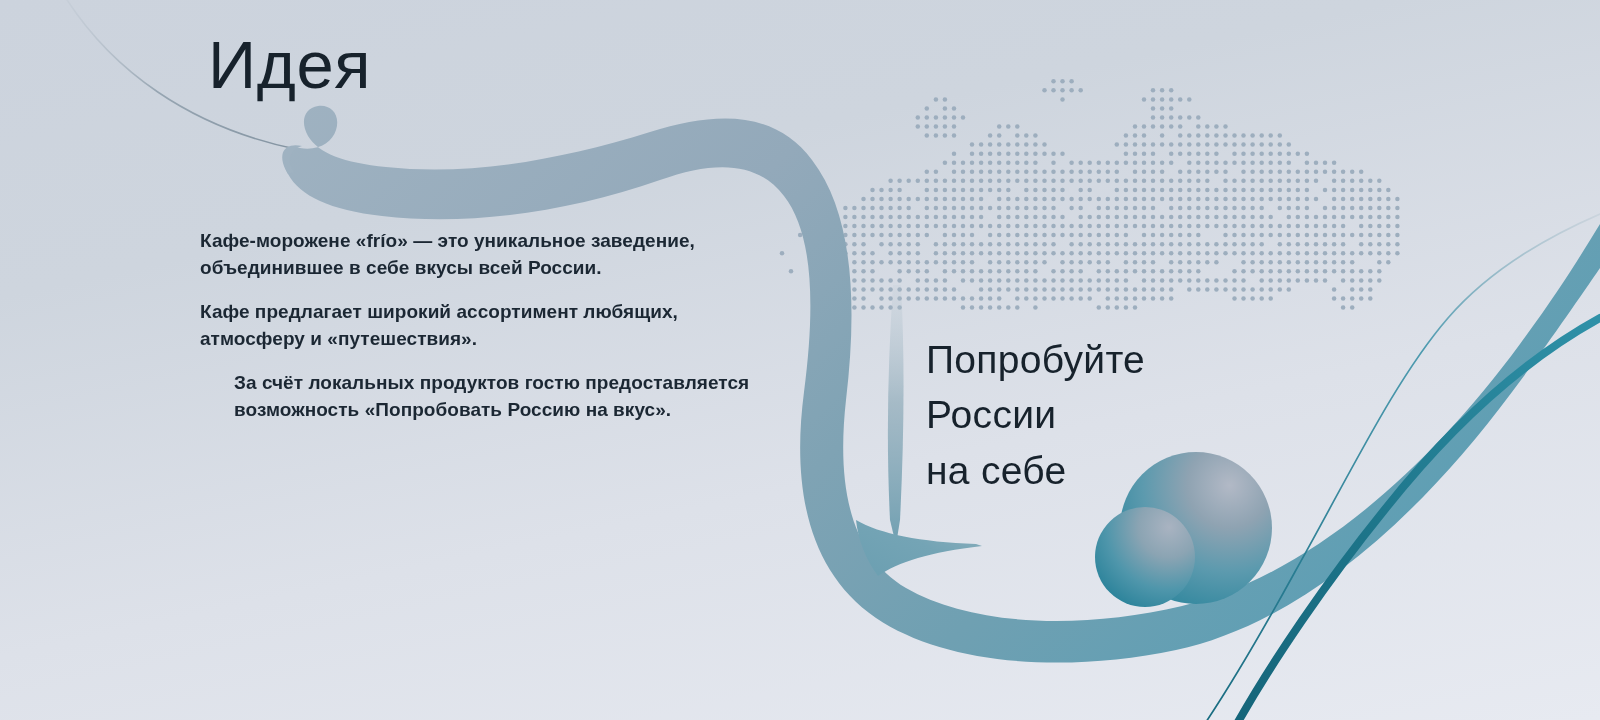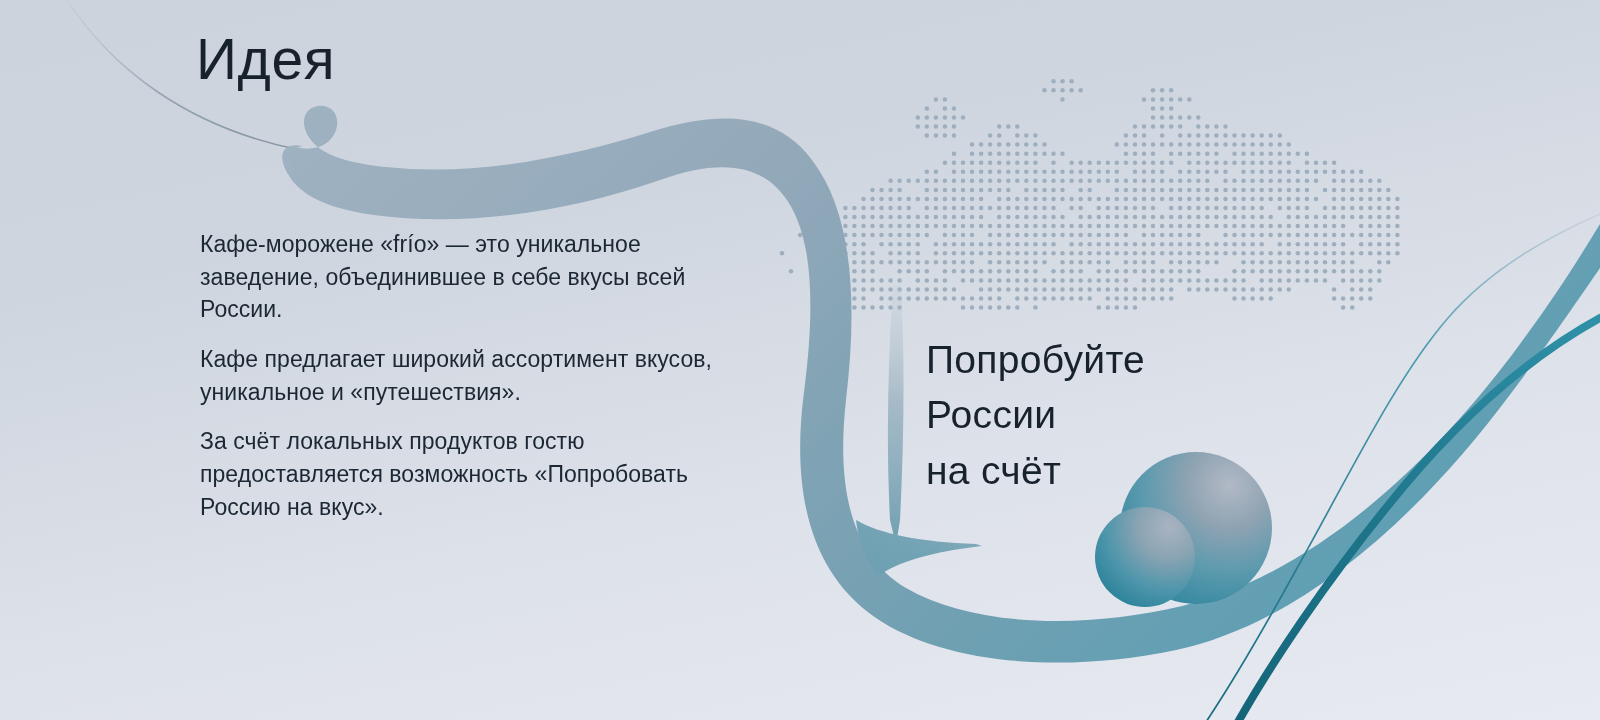--- a/index.html
+++ b/index.html
@@ -8,32 +8,32 @@
     font-family:"Liberation Sans", sans-serif;
   }
   #slide {
     position:relative; width:1600px; height:720px;
     background:linear-gradient(168deg, #ccd3dd 0%, #ced5de 28%, #dde1e9 62%, #e7eaf1 100%);
     overflow:hidden;
   }
   #bgsvg { position:absolute; inset:0; width:1600px; height:720px; }
 
   .title {
-    position:absolute; left:196px; top:28px;
-    font-size:57px; font-weight:300; letter-spacing:0.6px;
+    position:absolute; left:208px; top:28px;
+    font-size:67px; font-weight:300; letter-spacing:0.6px;
     color:#17222c; line-height:1.1; white-space:nowrap;
   }
   #body-copy {
     position:absolute; left:200px; top:228px; width:560px;
   }
   .para {
-    font-size:23px; font-weight:400; line-height:1.42;
+    font-size:19px; font-weight:700; line-height:1.42;
     color:#1b2733; margin-bottom:17px; letter-spacing:0.05px;
   }
-  .para:last-child { margin-bottom:0; }
+  .para:last-child { margin-bottom:0;margin-left:34px; }
   .tagline {
     position:absolute; left:926px; top:332px;
     font-size:39px; font-weight:300; line-height:1.42;
     color:#17222c; letter-spacing:0.3px;
   }
   .tagline span { display:block; }
 </style>
 </head>
 <body>
 
@@ -1173,23 +1173,23 @@
 
       <circle cx="1196" cy="528" r="76" fill="url(#sphereBig)"></circle>
       <circle cx="1145" cy="557" r="50" fill="url(#sphereSmall)"></circle>
     </g>
   </svg>
 
   <div class="title">Идея</div>
 
   <div id="body-copy">
     <p class="para">Кафе-морожене «frío» — это уникальное заведение, объединившее в себе вкусы всей России.</p>
-    <p class="para">Кафе предлагает широкий ассортимент вкусов, уникальное и «путешествия».</p>
+    <p class="para">Кафе предлагает широкий ассортимент любящих, атмосферу и «путешествия».</p>
     <p class="para">За счёт локальных продуктов гостю предоставляется возможность «Попробовать Россию на вкус».</p>
   </div>
 
   <div class="tagline">
     <span>Попробуйте</span>
     <span>России</span>
-    <span>на счёт</span>
+    <span>на себе</span>
   </div>
 
 </div>
 
 </body></html>

